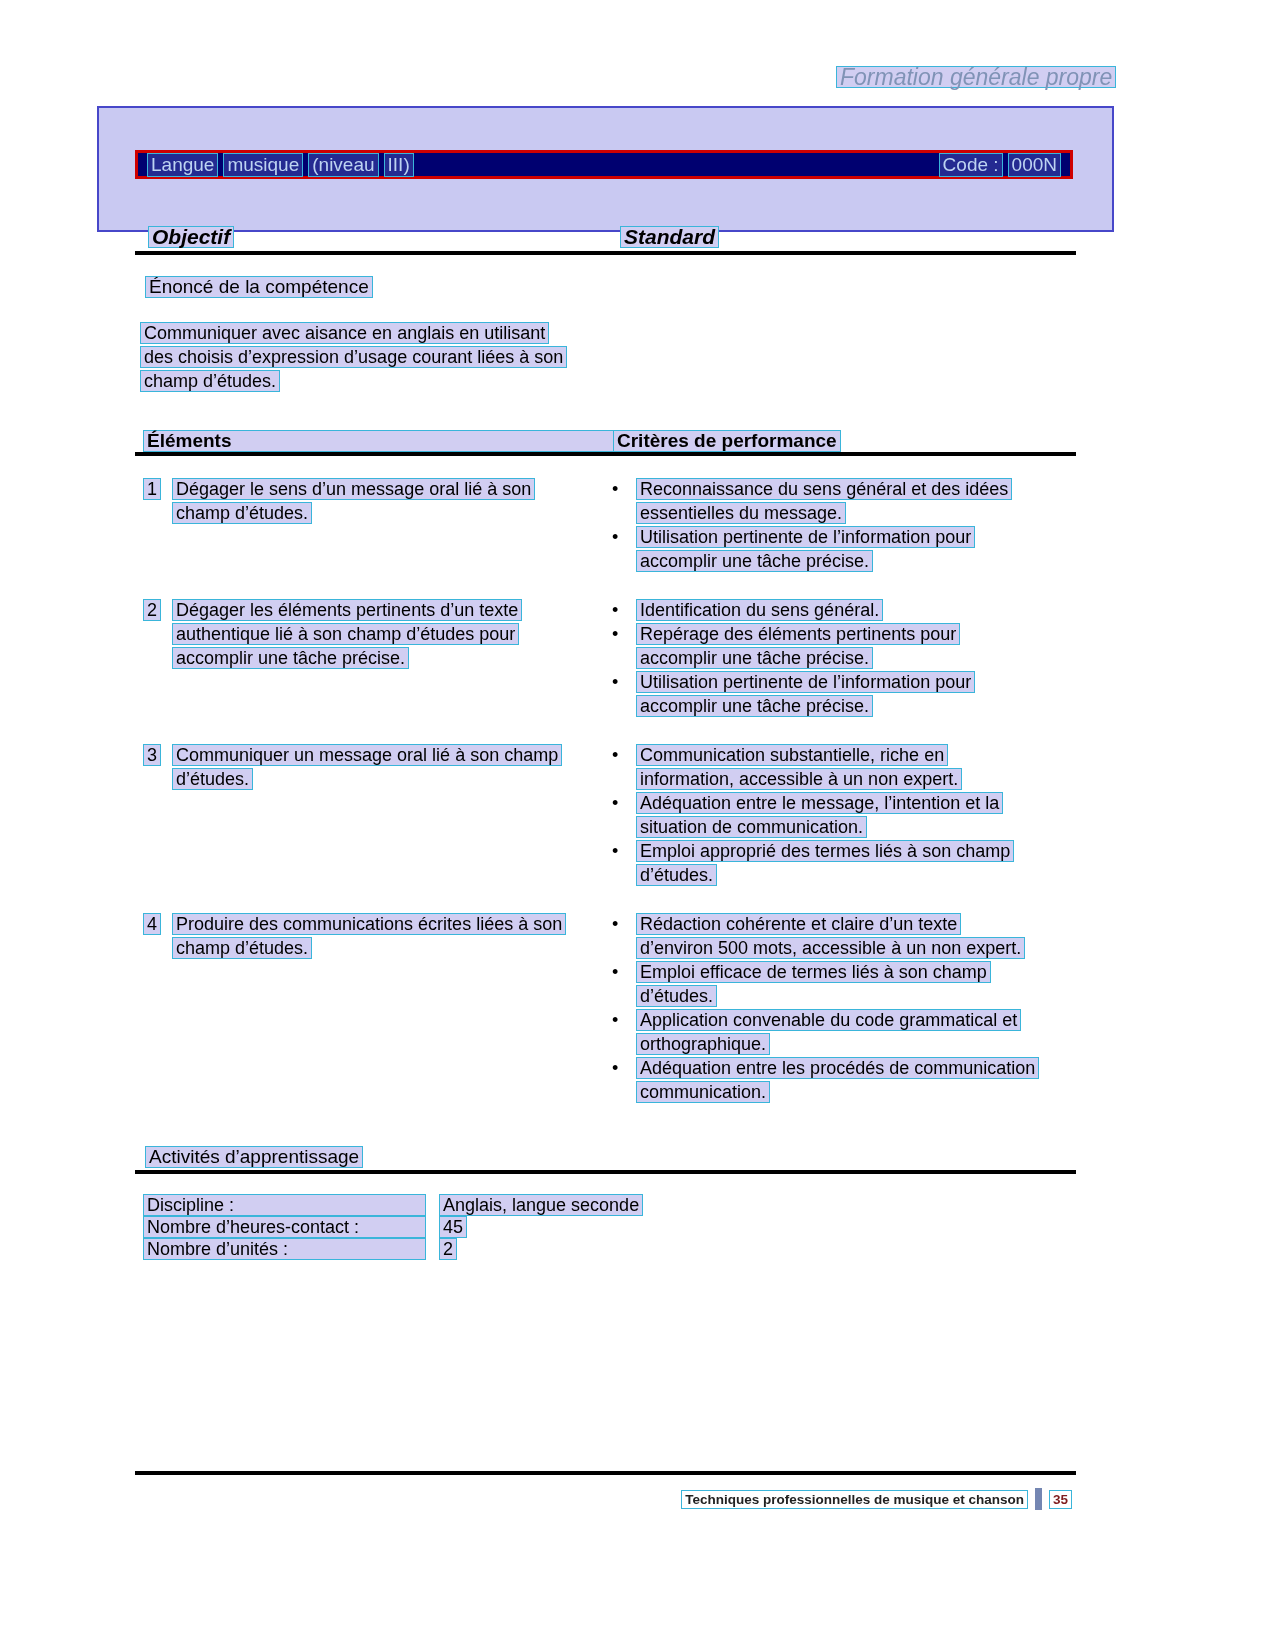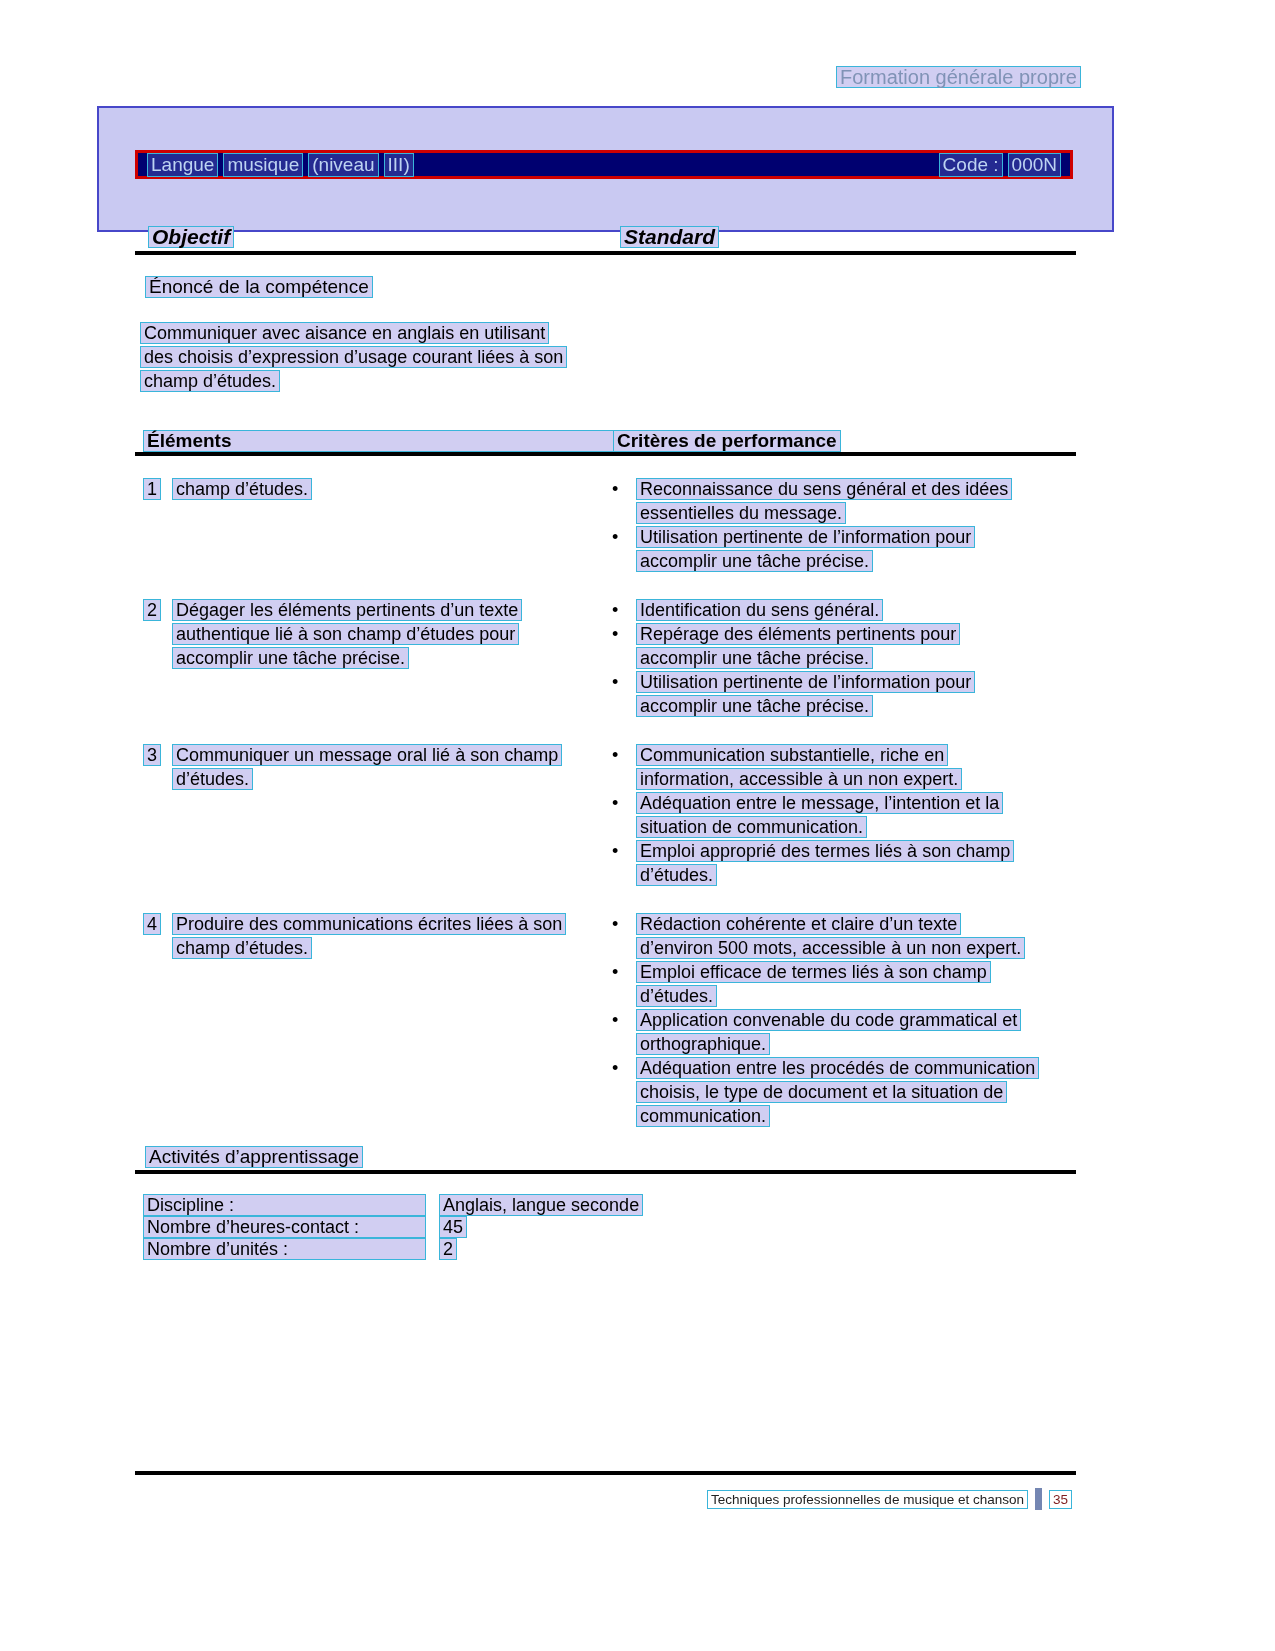--- a/index.html
+++ b/index.html
@@ -19,25 +19,26 @@
     border:1px solid #3ab5da;
     padding:0 3px;
     line-height:20px;
     white-space:nowrap;
   }
   .hl-white {
     display:inline-block;
     background:#ffffff;
     border:1px solid #3ab5da;
     padding:0 3px;
+    font-weight:bold;
   }
 
   .top-header {
     position:absolute; top:66px; left:836px;
-    font-size:20px; color:#8093b6;
+    font-size:23px; color:#8093b6;font-style:italic;
   }
 
   .course-box {
     position:absolute; left:97px; top:106px;
     width:1017px; height:126px;
     background:#c9c9f2;
     border:2px solid #4747c9;
   }
   .title-bar {
     position:absolute; left:36px; top:42px;
@@ -127,20 +128,21 @@
   </div>
 
   <span class="hl th-elements">Éléments</span>
   <span class="hl th-criteres">Critères de performance</span>
   <div class="rule rule2"></div>
 
   <div id="items" class="items">
       <div class="item">
         <div class="item-num"><span class="hl">1</span></div>
         <div class="item-left">
+          <div class="linewrap"><span class="hl">Dégager le sens d’un message oral lié à son</span></div>
           <div class="linewrap"><span class="hl">champ d’études.</span></div>
         </div>
         <div class="item-right">
           <div class="bullet-row">
             <span class="bullet-glyph">•</span>
             <div class="bullet-lines">
               <div class="linewrap"><span class="hl">Reconnaissance du sens général et des idées</span></div>
               <div class="linewrap"><span class="hl">essentielles du message.</span></div>
             </div>
           </div>
@@ -238,21 +240,20 @@
             <span class="bullet-glyph">•</span>
             <div class="bullet-lines">
               <div class="linewrap"><span class="hl">Application convenable du code grammatical et</span></div>
               <div class="linewrap"><span class="hl">orthographique.</span></div>
             </div>
           </div>
           <div class="bullet-row">
             <span class="bullet-glyph">•</span>
             <div class="bullet-lines">
               <div class="linewrap"><span class="hl">Adéquation entre les procédés de communication</span></div>
-              <div class="linewrap"><span class="hl">choisis, le type de document et la situation de</span></div>
               <div class="linewrap"><span class="hl">communication.</span></div>
             </div>
           </div>
         </div>
       </div>
     </div>
 
   <span class="hl section-heading activities-heading">Activités d’apprentissage</span>
   <div class="rule rule3"></div>
 

